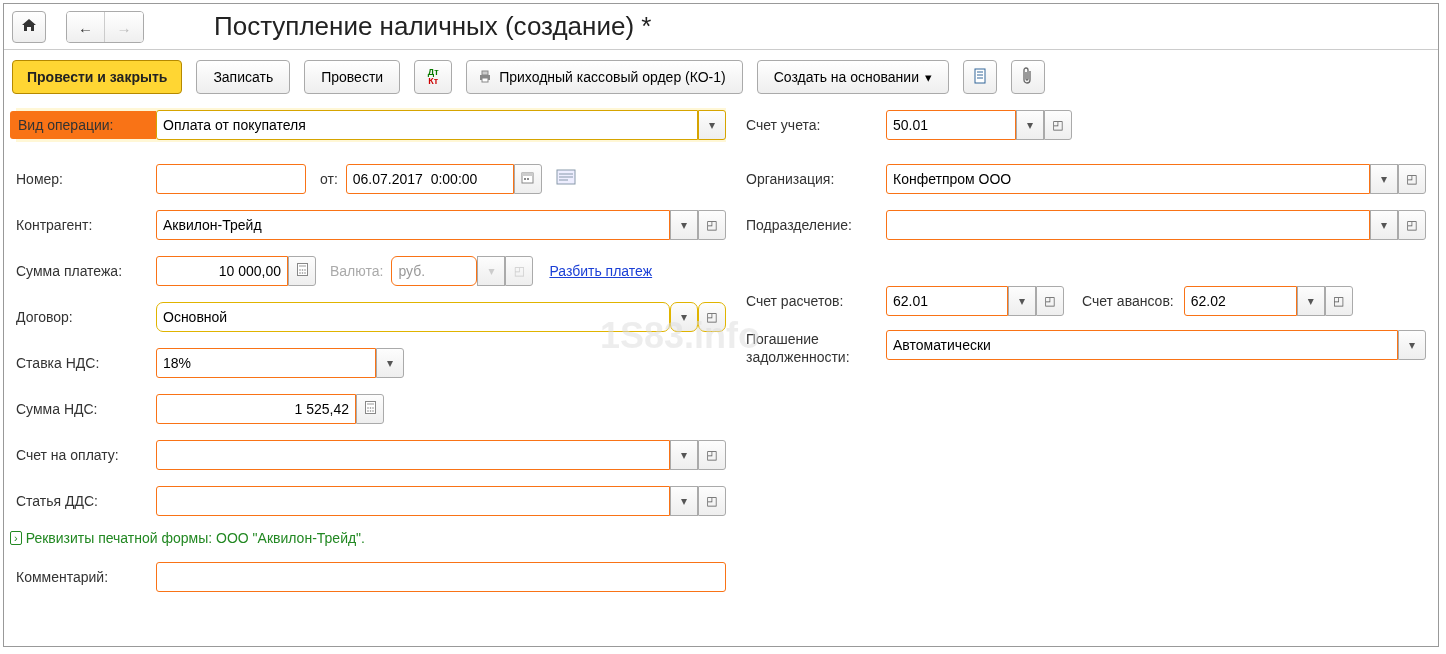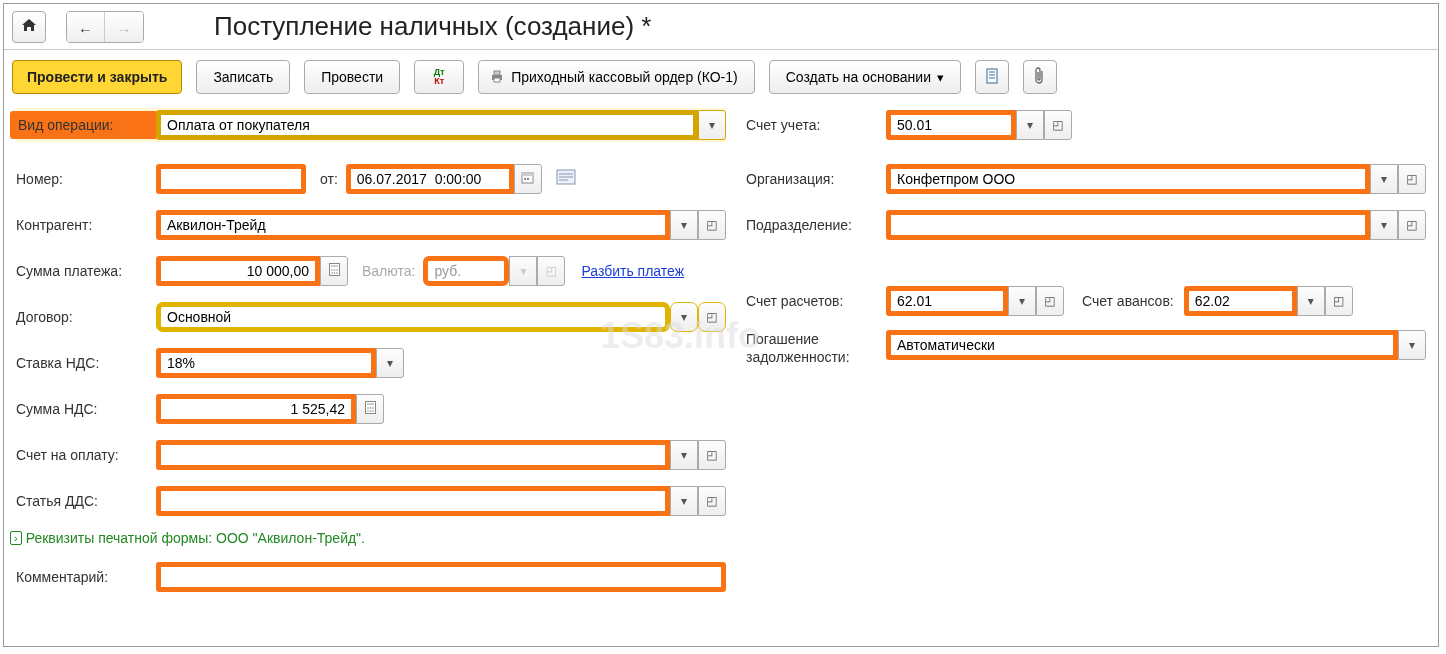--- a/index.html
+++ b/index.html
@@ -69,21 +69,21 @@
     align-items: center;
     gap: 6px;
   }
   .btn.primary {
     background: #ffd633;
     border-color: #b58900;
     font-weight: bold;
     color: #222;
     padding: 0 14px;
   }
-  .btn.icon-only { padding: 0; width: 50px; justify-content:center; }
+  .btn.icon-only { padding: 0; width: 38px; justify-content:center; }
   .btn.small-square { padding:0; width:34px; justify-content:center; }
   .form {
     padding: 0 12px;
     display: flex;
     gap: 20px;
   }
   .col { flex: 0 0 auto; }
   .row {
     display: flex;
     align-items: center;
@@ -91,21 +91,21 @@
     margin-bottom: 12px;
   }
   .label {
     width: 140px;
     color: #333;
     padding-right: 6px;
   }
   .label2 { width: 140px; color:#333; padding-right:6px; }
   .input, .select {
     height: 30px;
-    border: 5px solid #f97316;
+    border: 1px solid #f97316;
     background: #fff;
     padding: 0 6px;
     font-size: 14px;
     display: flex;
     align-items: center;
   }
   .input input {
     border: 0;
     outline: 0;
     width: 100%;
@@ -300,21 +300,21 @@
             </div>
           <div class="inbtn">
               <span class="popout">◰</span>
             </div>
         </div>
       </div>
 
       <div class="row">
         <div class="label">Сумма платежа:</div>
         <div class="group">
-          <div class="input" style="width:164px">
+          <div class="input" style="width:132px">
               <input style="text-align: right;" value="10 000,00">
             </div>
           <div class="inbtn">
             <span>
               <svg width="11" height="13" viewBox="0 0 11 13">
                   <rect x="0.5" y="0.5" width="10" height="12" fill="#fff" stroke="#888"></rect>
                   <rect x="2" y="2" width="7" height="2" fill="#ccc"></rect>
                   <circle cx="3" cy="7" r="0.8" fill="#888"></circle>
                   <circle cx="5.5" cy="7" r="0.8" fill="#888"></circle>
                   <circle cx="8" cy="7" r="0.8" fill="#888"></circle>

